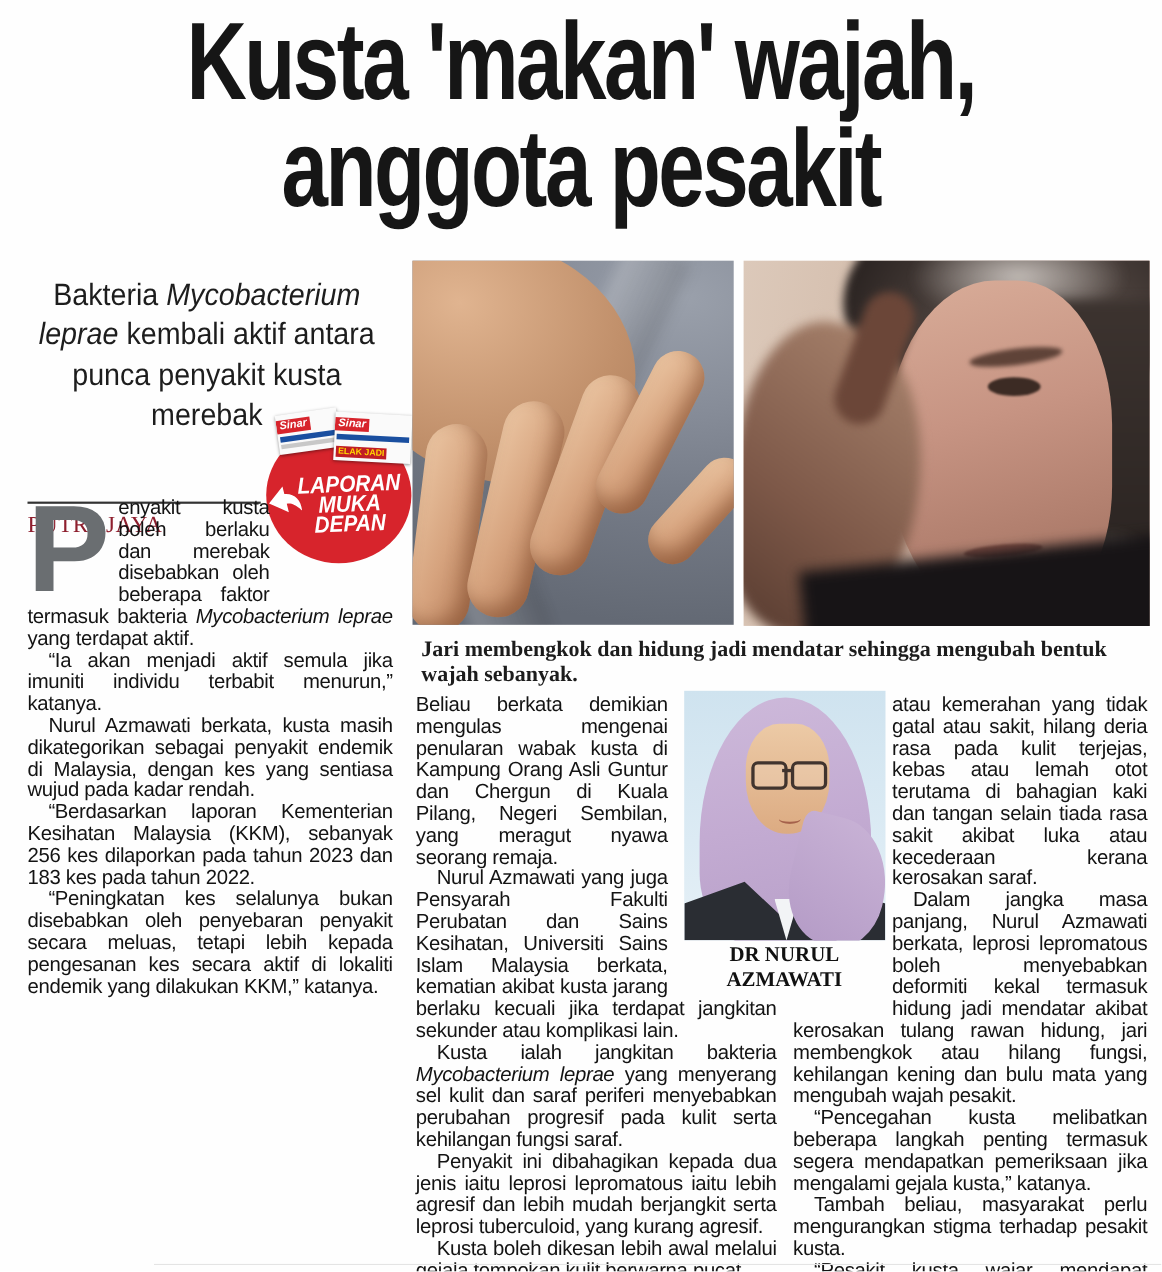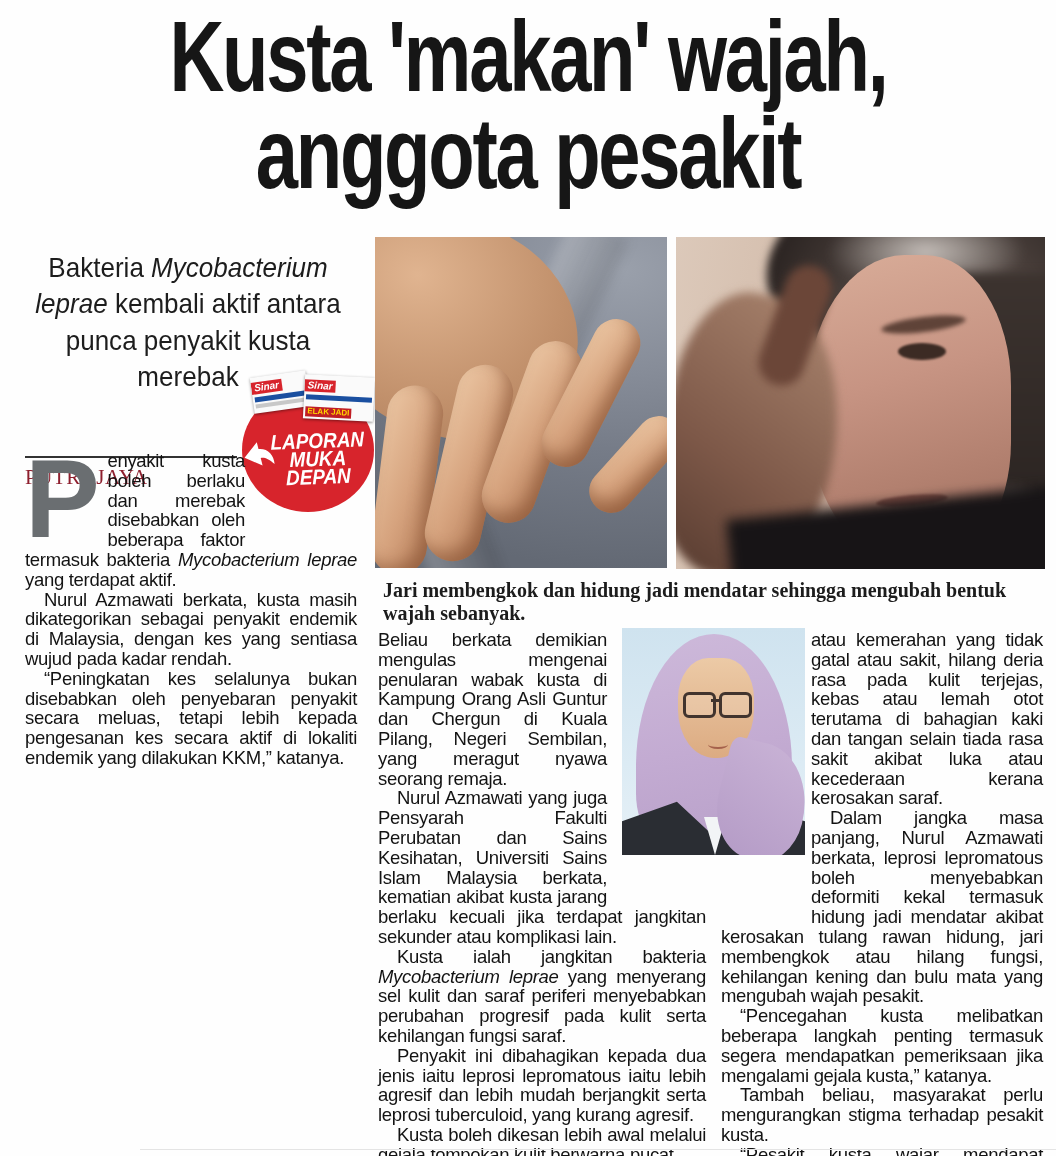--- a/index.html
+++ b/index.html
@@ -182,21 +182,23 @@
     <div class="mouth"></div>
     <div class="hand-blur"></div>
     <div class="finger-up"></div>
     <div class="dark-bottom"></div>
   </div>
 
   <div class="main-caption">Jari membengkok dan hidung jadi mendatar sehingga mengubah bentuk wajah sebanyak.</div>
 
   <div class="col col1">
     <p class="pfirst"><span class="intrude-r"></span><span class="dropcap">P</span><span><span>enyakit kusta boleh berlaku dan merebak disebabkan oleh beberapa faktor termasuk bakteria </span><i>Mycobacterium leprae</i><span> yang terdapat aktif.</span></span></p>
+    <p>“Ia akan menjadi aktif semula jika imuniti individu terbabit menurun,” katanya.</p>
     <p>Nurul Azmawati berkata, kusta masih dikategorikan sebagai penyakit endemik di Malaysia, dengan kes yang sentiasa wujud pada kadar rendah.</p>
+    <p>“Berdasarkan laporan Kementerian Kesihatan Malaysia (KKM), sebanyak 256 kes dilaporkan pada tahun 2023 dan 183 kes pada tahun 2022.</p>
     <p>“Peningkatan kes selalunya bukan disebabkan oleh penyebaran penyakit secara meluas, tetapi lebih kepada pengesanan kes secara aktif di lokaliti endemik yang dilakukan KKM,” katanya.</p>
   </div>
 
   <div class="col col2">
     <span class="spacer-r2"></span>
     <p class="pfirst">Beliau berkata demikian mengulas mengenai penularan wabak kusta di Kampung Orang Asli Guntur dan Chergun di Kuala Pilang, Negeri Sembilan, yang meragut nyawa seorang remaja.</p>
     <p>Nurul Azmawati yang juga Pensyarah Fakulti Perubatan dan Sains Kesihatan, Universiti Sains Islam Malaysia berkata, kematian akibat kusta jarang berlaku kecuali jika terdapat jangkitan sekunder atau komplikasi lain.</p>
     <p><span>Kusta ialah jangkitan bakteria </span><i>Mycobacterium leprae</i><span> yang menyerang sel kulit dan saraf periferi menyebabkan perubahan progresif pada kulit serta kehilangan fungsi saraf.</span></p>
     <p>Penyakit ini dibahagikan kepada dua jenis iaitu leprosi lepromatous iaitu lebih agresif dan lebih mudah berjangkit serta leprosi tuberculoid, yang kurang agresif.</p>
     <p>Kusta boleh dikesan lebih awal melalui gejala tompokan kulit berwarna pucat</p>
@@ -208,20 +210,21 @@
     <div class="glasses">
       <div class="lens lensL"></div>
       <div class="lens lensR"></div>
       <div class="bridge"></div>
     </div>
     <div class="dr-smile"></div>
     <div class="blazer"></div>
     <div class="shirt"></div>
     <div class="hijab-drape"></div>
   </div>
+  <div class="dr-caption">DR NURUL AZMAWATI</div>
 
   <div class="col col3">
     <span class="spacer-l3"></span>
     <p class="pfirst">atau kemerahan yang tidak gatal atau sakit, hilang deria rasa pada kulit terjejas, kebas atau lemah otot terutama di bahagian kaki dan tangan selain tiada rasa sakit akibat luka atau kecederaan kerana kerosakan saraf.</p>
     <p>Dalam jangka masa panjang, Nurul Azmawati berkata, leprosi lepromatous boleh menyebabkan deformiti kekal termasuk hidung jadi mendatar akibat kerosakan tulang rawan hidung, jari membengkok atau hilang fungsi, kehilangan kening dan bulu mata yang mengubah wajah pesakit.</p>
     <p>“Pencegahan kusta melibatkan beberapa langkah penting termasuk segera mendapatkan pemeriksaan jika mengalami gejala kusta,” katanya.</p>
     <p>Tambah beliau, masyarakat perlu mengurangkan stigma terhadap pesakit kusta.</p>
     <p>“Pesakit kusta wajar mendapat sokongan komuniti untuk menjalani rawatan tanpa diskriminasi,” katanya.</p>
   </div>
 

